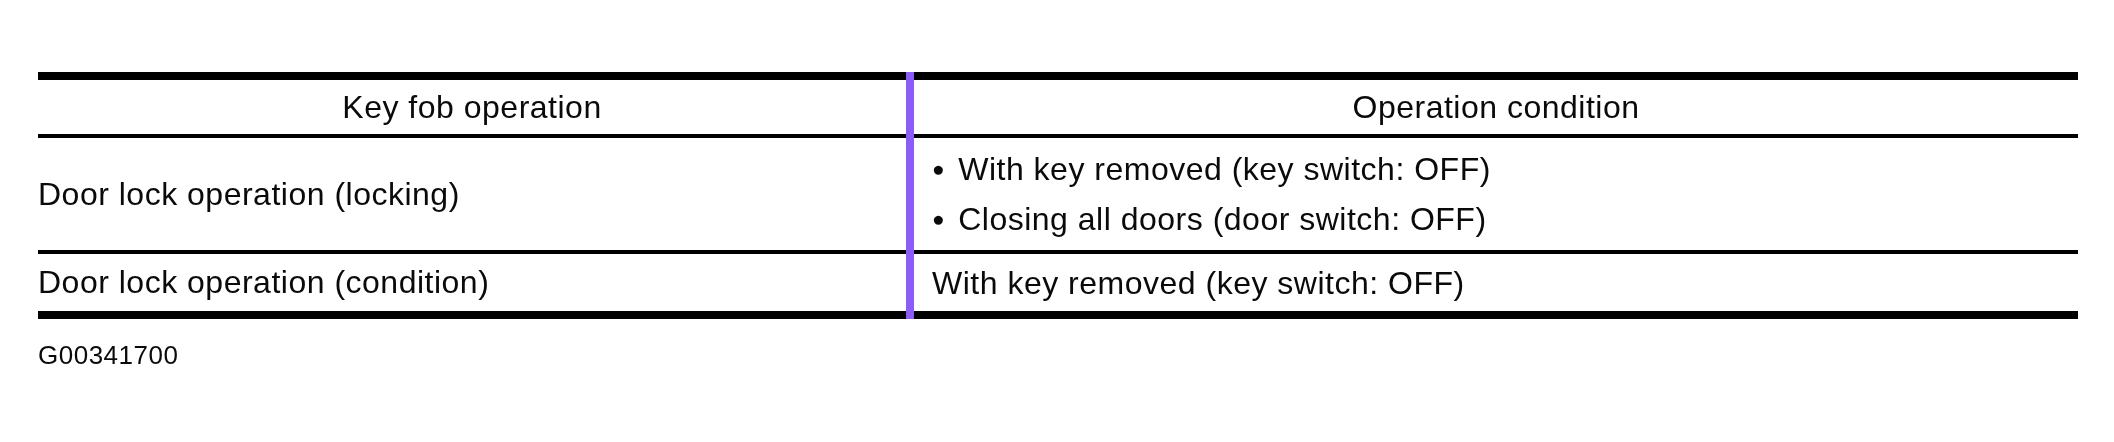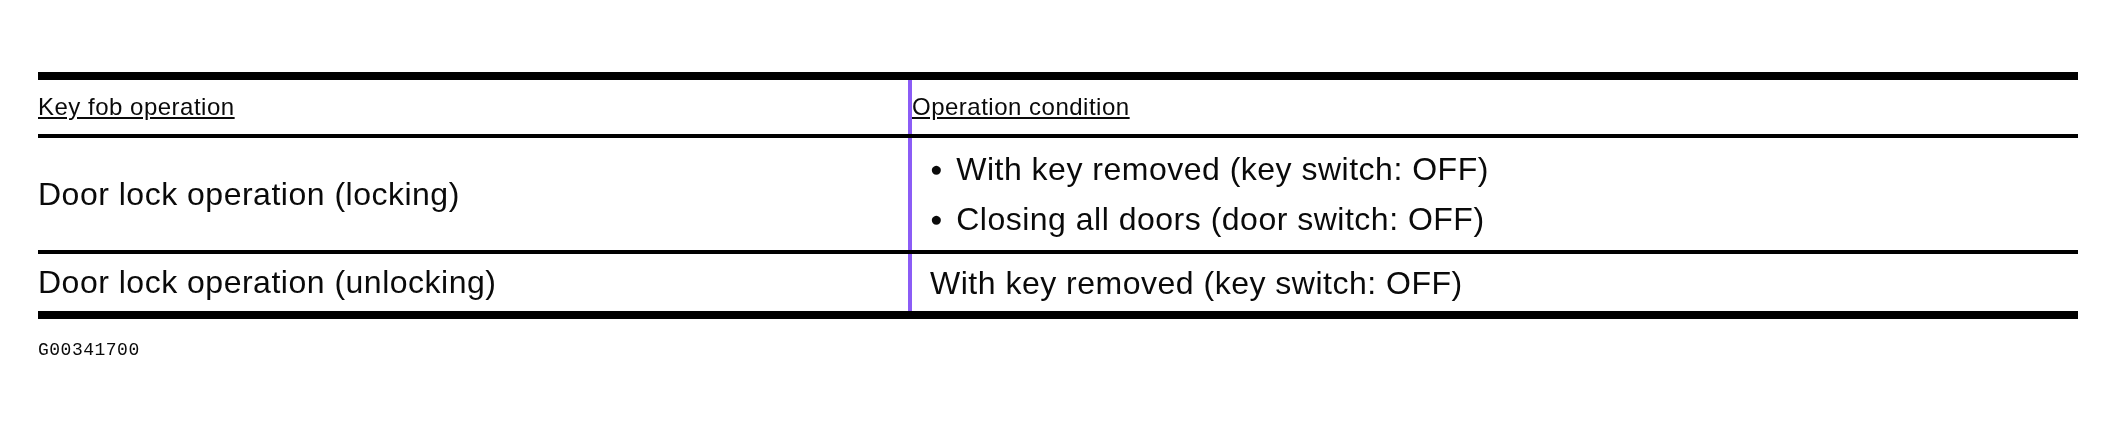--- a/index.html
+++ b/index.html
@@ -27,37 +27,36 @@
     table-layout: fixed;
     border-top: 8px solid #000000;
     border-bottom: 8px solid #000000;
     color: #0a0a0a;
   }
   col.col-operation { width: 872px; }
   col.col-condition { width: 1168px; }
 
   .spec-table th {
     height: 54px;
-    font-size: 24px;
+    font-size: 32px;
     font-weight: 400;
-    text-align: left;
+    text-align: center;
     vertical-align: middle;
     border-bottom: 4px solid #000000;
     padding: 0;
     letter-spacing: 0.5px;
-    text-decoration: underline;
   }
   .spec-table td {
     vertical-align: middle;
     font-size: 32px;
     padding: 0;
     letter-spacing: 0.5px;
   }
   td.cell-condition, th.col-right {
-    border-left: 4px solid #8b5cf6;
+    border-left: 8px solid #8b5cf6;
   }
   tr.row-locking td { height: 112px; border-bottom: 4px solid #000000; }
   tr.row-unlocking td { height: 57px; }
 
   td.cell-operation { }
 
   td.cell-condition { padding-left: 18px; }
 
   .cond-line {
     display: flex;
@@ -69,24 +68,23 @@
   .bullet {
     font-size: 21px;
     line-height: 50px;
     margin-right: 13px;
     flex: 0 0 auto;
   }
   .figure-code {
     position: absolute;
     left: 38px;
     top: 340px;
-    font-size: 18px;
+    font-size: 26px;
     color: #0a0a0a;
     letter-spacing: 0.5px;
-    font-family: Liberation Mono, monospace;
   }
 </style>
 </head>
 <body>
 
 <div class="page">
 
   <table class="spec-table">
     <colgroup>
       <col class="col-operation">
@@ -106,21 +104,21 @@
             <span class="bullet">●</span>
             <span>With key removed (key switch: OFF)</span>
           </div>
           <div class="cond-line">
             <span class="bullet">●</span>
             <span>Closing all doors (door switch: OFF)</span>
           </div>
         </td>
       </tr>
       <tr class="row-unlocking">
-        <td class="cell-operation">Door lock operation (unlocking)</td>
+        <td class="cell-operation">Door lock operation (condition)</td>
         <td class="cell-condition">
           <div class="cond-line">
             <span>With key removed (key switch: OFF)</span>
           </div>
         </td>
       </tr>
     </tbody>
   </table>
 
   <div class="figure-code">G00341700</div>

